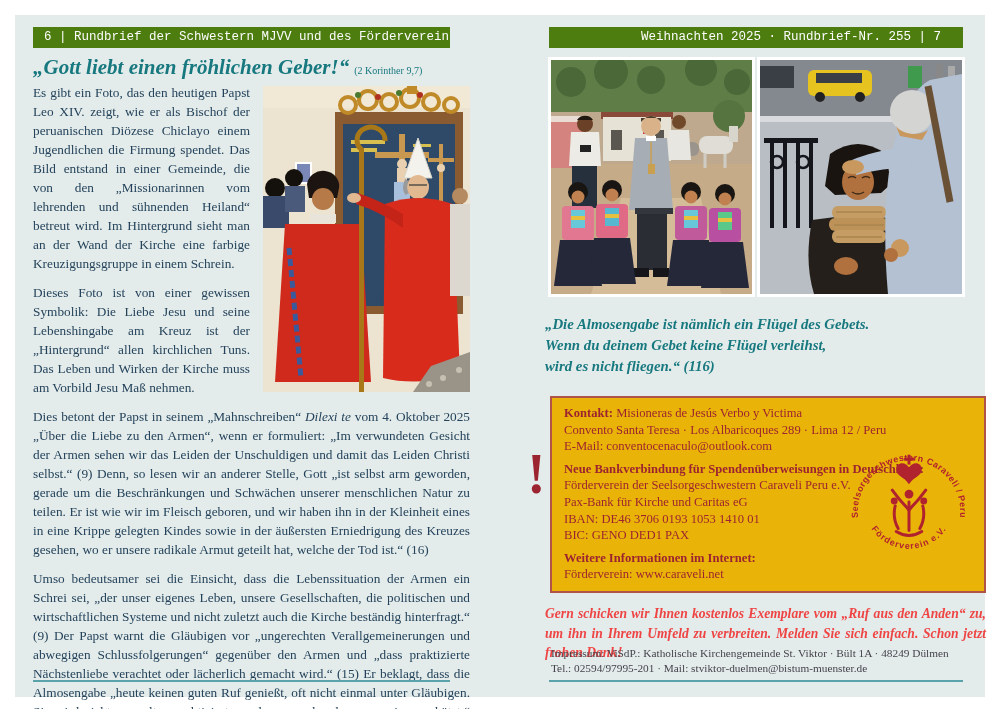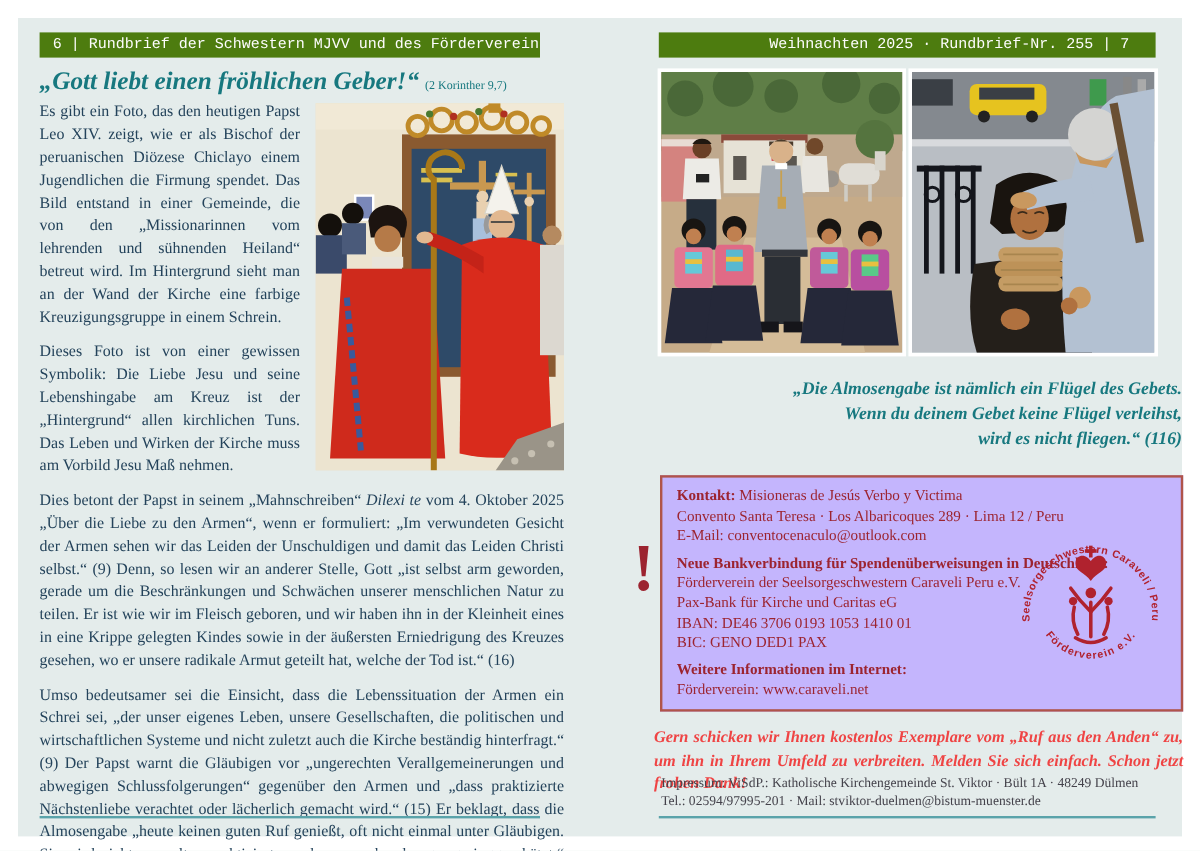--- a/index.html
+++ b/index.html
@@ -27,26 +27,26 @@
   
   .footrule{position:absolute;top:680px;height:2px;background:#5aa3aa;}
   #rule-left{left:33px;width:417px;}
   #rule-right{left:549px;width:414px;}
 
   
   #photos-right{position:absolute;left:548px;top:57px;display:flex;gap:2px;}
   .photo-frame{border:3px solid #ffffff;line-height:0;}
 
   
-  #quote{position:absolute;left:545px;top:314px;width:440px;text-align:right;color:#17787f;
+  #quote{position:absolute;left:545px;top:314px;width:440px;text-align:left;color:#17787f;
     font-weight:bold;font-style:italic;font-size:14.8px;line-height:21px;}
 
   
   #contact-box{position:absolute;left:550px;top:396px;width:436px;box-sizing:border-box;
-    background:#c4b5fd;border:2px solid #b0544a;padding:7px 12px 8px 12px;
+    background:#eab308;border:2px solid #b0544a;padding:7px 12px 8px 12px;
     color:#9c2430;font-size:12.6px;line-height:16.6px;}
   #contact-box .sect{margin-top:6px;}
   #contact-box b{font-weight:bold;}
 
   #excl{position:absolute;left:527px;top:446px;font-size:56px;font-weight:bold;line-height:1;
     color:#9c2430;font-family:"Liberation Serif", serif;}
 
   #logo{position:absolute;left:845px;top:437px;width:128px;height:128px;}
 
   

